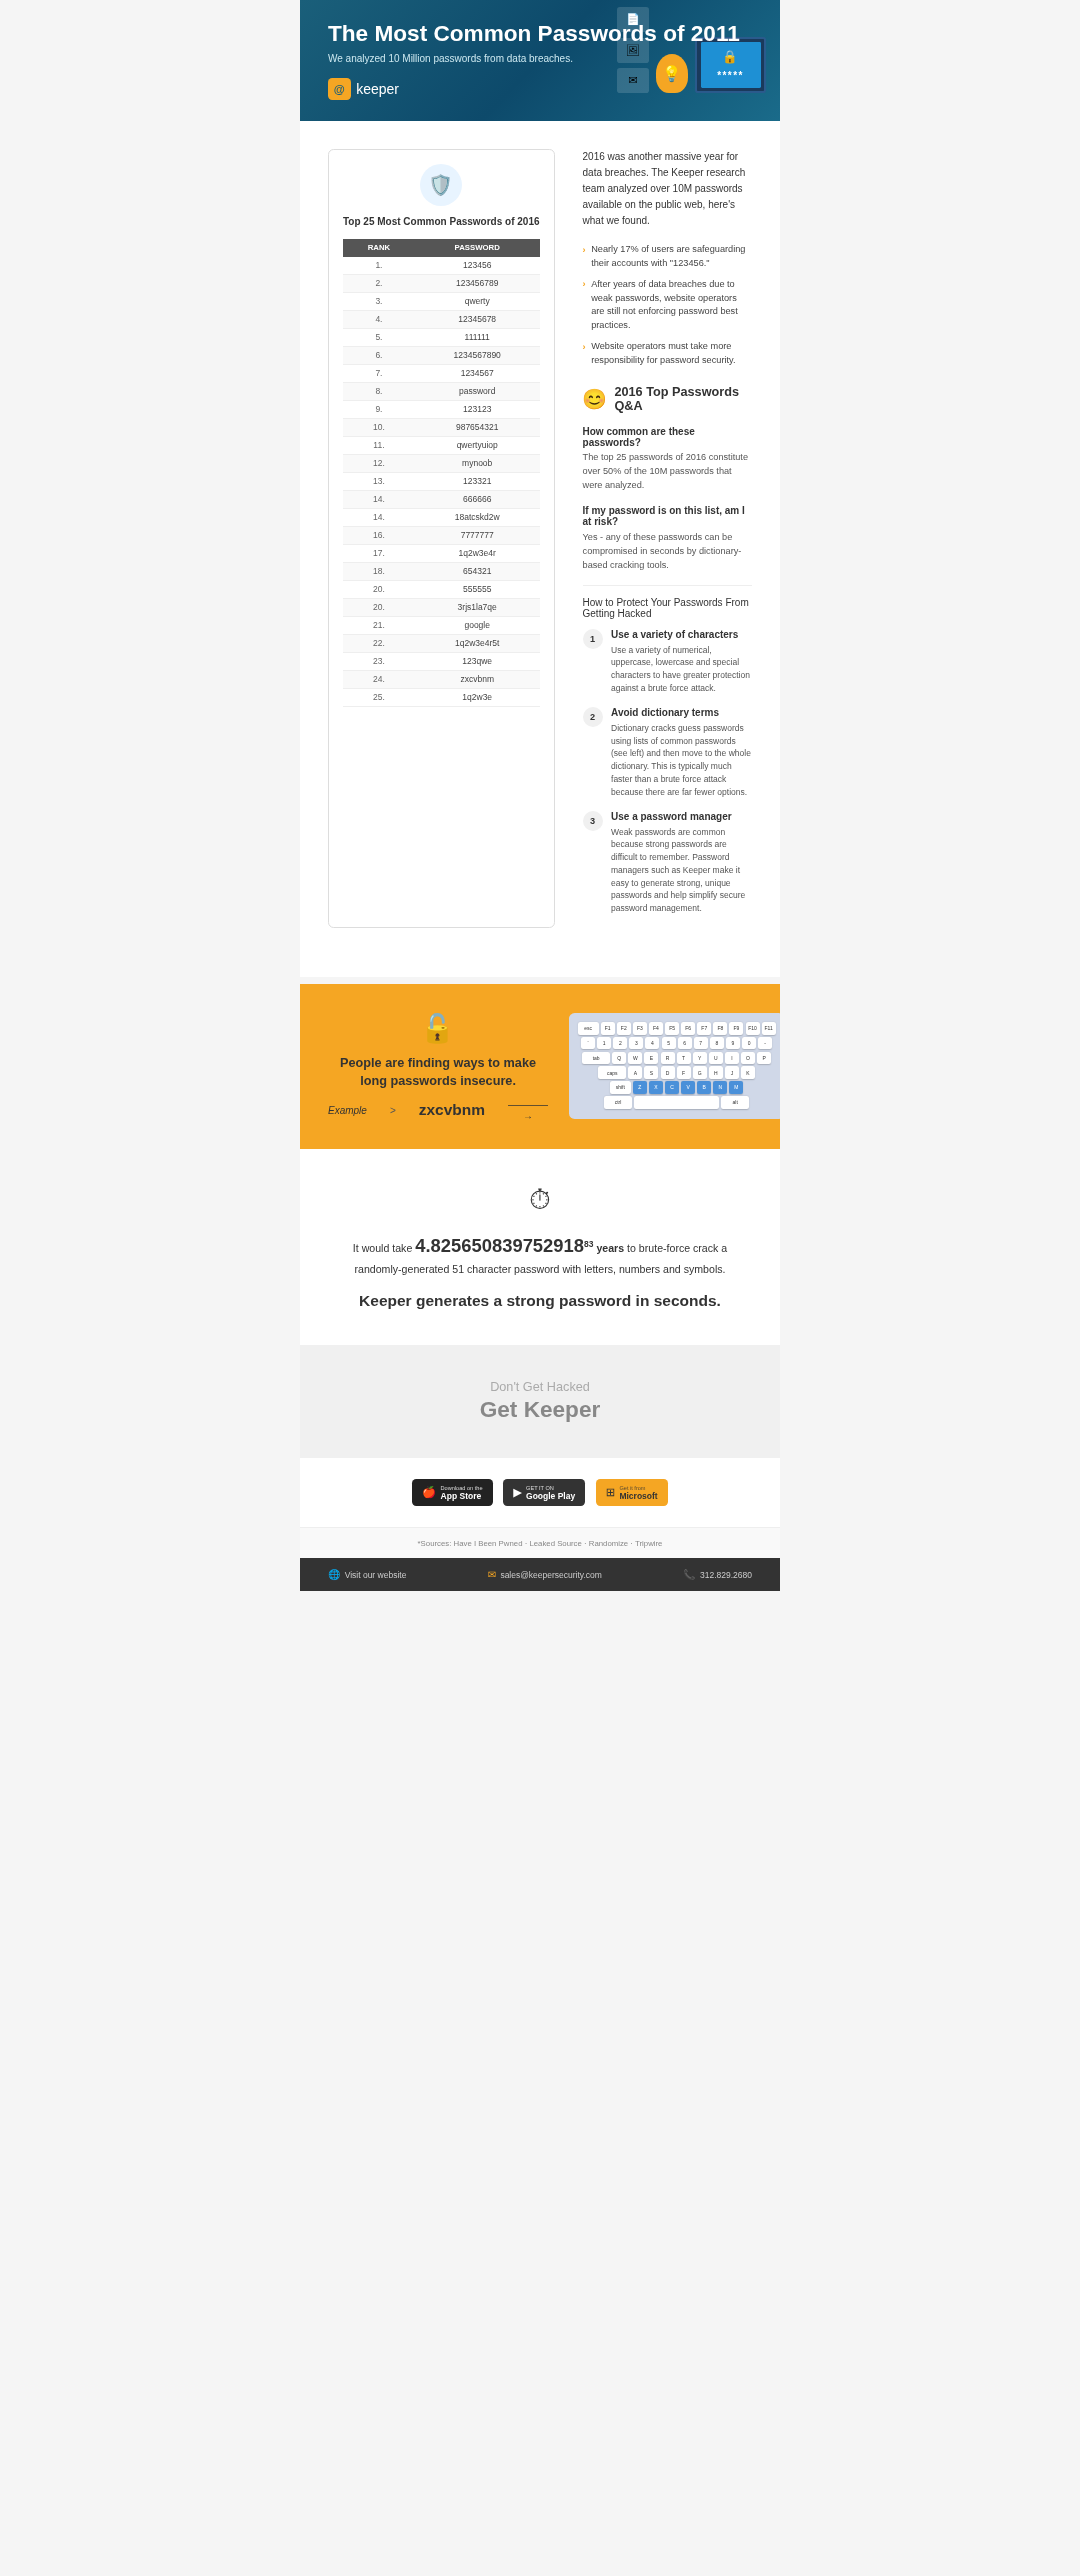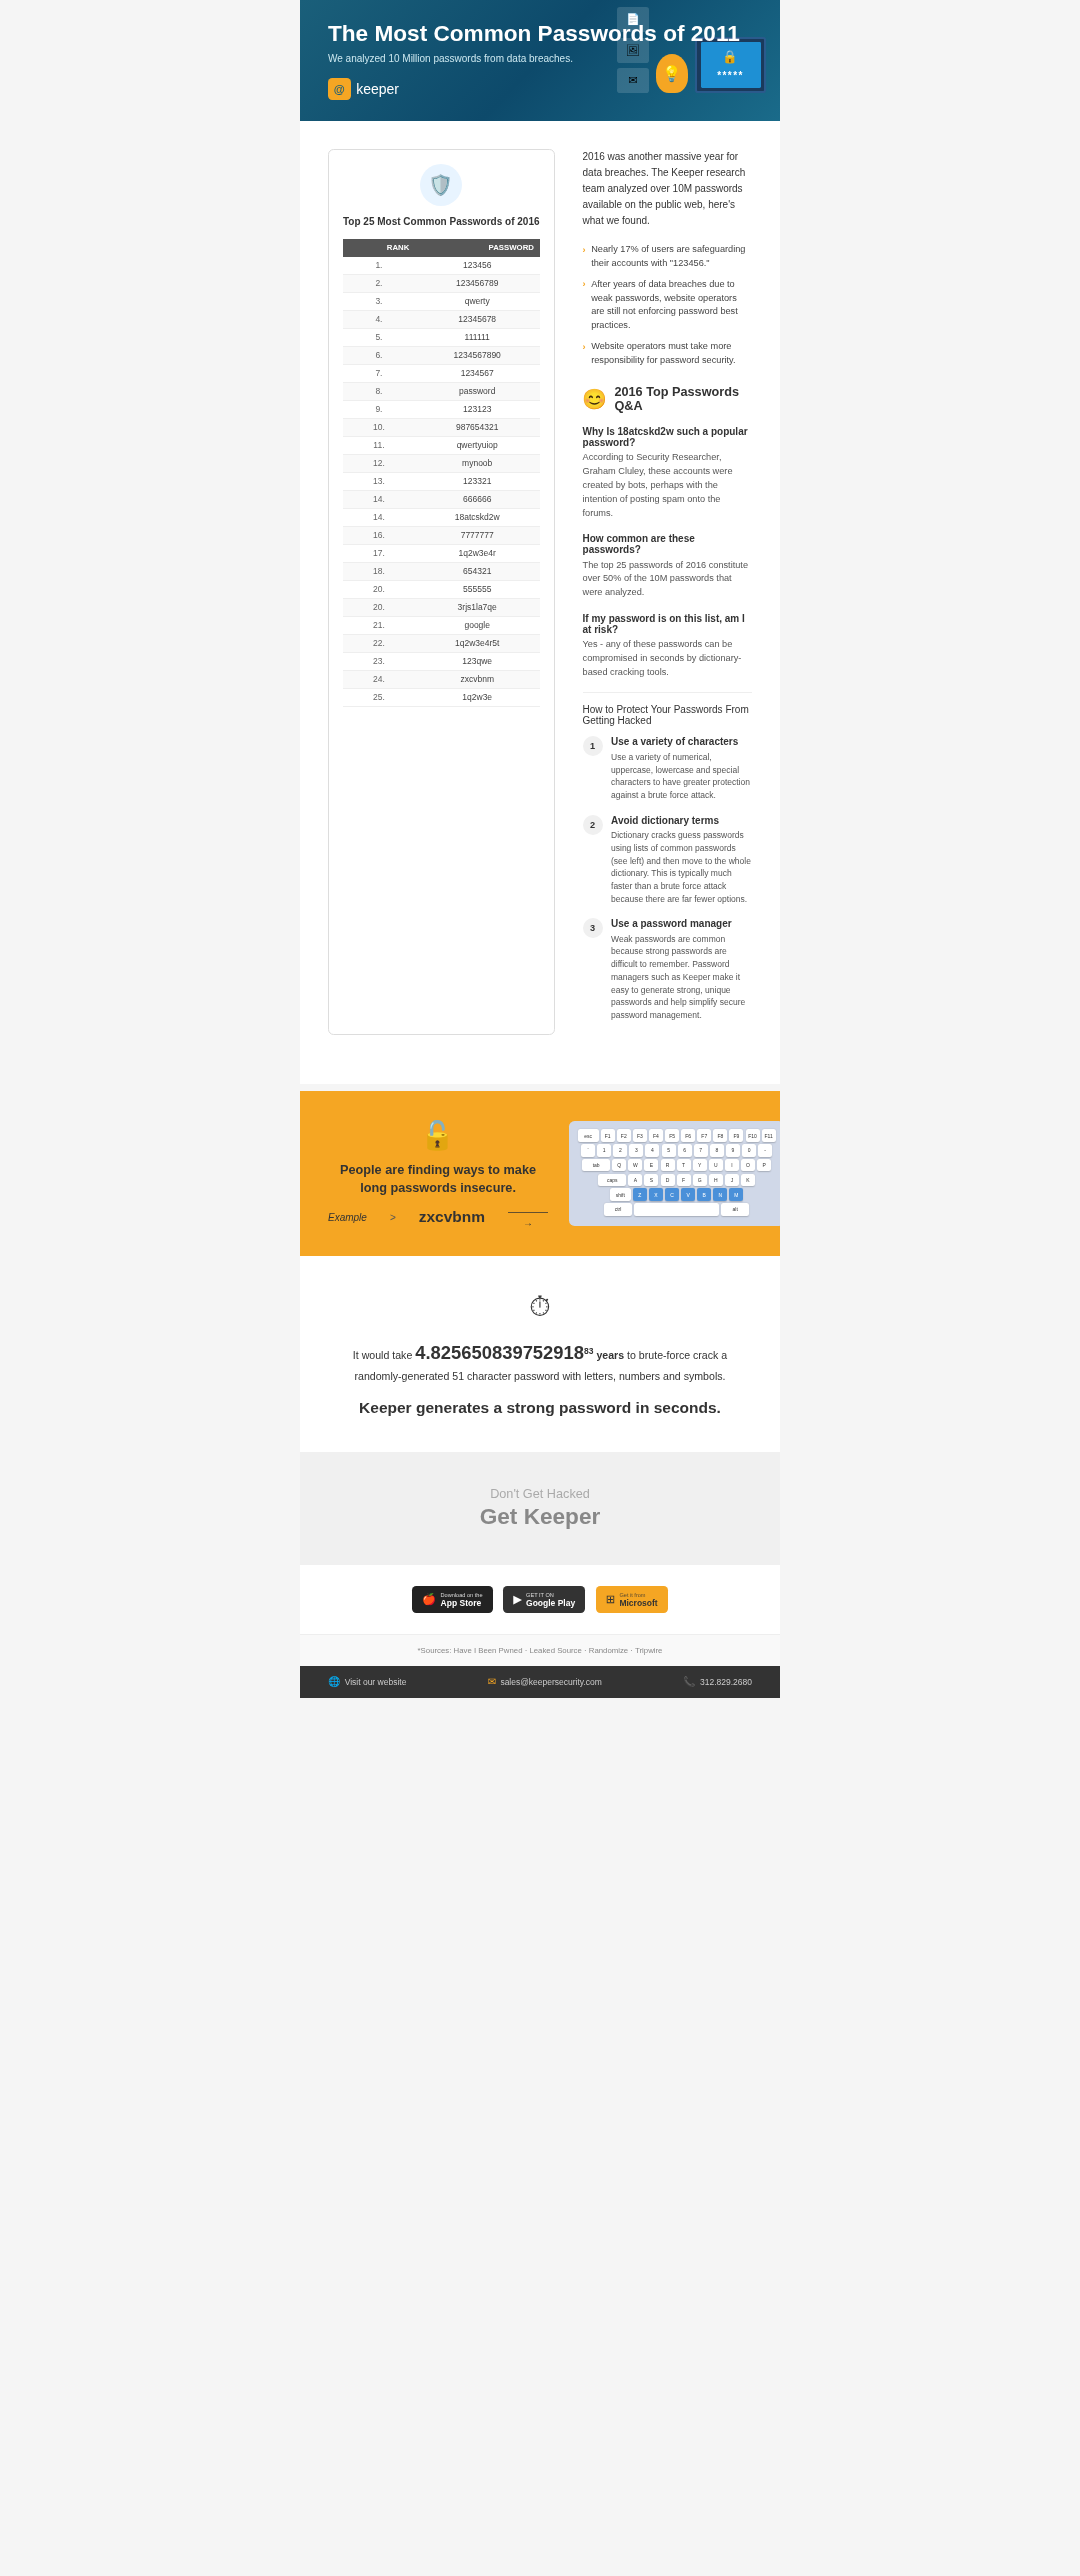--- a/index.html
+++ b/index.html
@@ -83,21 +83,21 @@
       width: 42px; height: 42px;
       background: #e8f4ff;
       border-radius: 50%;
       display: flex; align-items: center; justify-content: center;
       margin: 0 auto 8.5px;
       font-size: 20px;
     }
     .card-title { font-size: 10px; font-weight: bold; color: #333; margin-bottom: 10.6px; line-height: 1.4; }
     .password-table { width: 100%; border-collapse: collapse; font-size: 8.5px; }
     .password-table thead tr { background: #555; }
-    .password-table thead th { color: #fff; padding: 4.2px 5.6px; text-align: right; font-size: 7.8px; font-weight: bold; }
+    .password-table thead th { color: #fff; padding: 4.2px 5.6px; text-align: center; font-size: 7.8px; font-weight: bold; }
     .password-table tbody tr { border-bottom: 0.7px solid #eee; }
     .password-table tbody tr:nth-child(even) { background: #f9f9f9; }
     .password-table td { padding: 3.5px 5.6px; text-align: center; color: #444; }
     .password-table td:first-child { color: #666; }
 
     
     .right-content { flex: 1; }
     .intro-text { font-size: 10px; color: #333; line-height: 1.6; margin-bottom: 14px; font-weight: 500; }
     .bullet-list { list-style: none; margin-bottom: 17.6px; }
     .bullet-list li {
@@ -368,24 +368,20 @@
             <span>Website operators must take more responsibility for password security.</span>
           </li>
         </ul>
 
       <div class="qa-header">
         <span class="qa-icon">😊</span>
         <span class="qa-title">2016 Top Passwords Q&amp;A</span>
       </div>
       <div id="qa-items">
           <div class="qa-item">
-            <div class="qa-question">Why Is 18atcskd2w such a popular password?</div>
-            <div class="qa-answer">According to Security Researcher, Graham Cluley, these accounts were created by bots, perhaps with the intention of posting spam onto the forums.</div>
-          </div>
-          <div class="qa-item">
             <div class="qa-question">How common are these passwords?</div>
             <div class="qa-answer">The top 25 passwords of 2016 constitute over 50% of the 10M passwords that were analyzed.</div>
           </div>
           <div class="qa-item">
             <div class="qa-question">If my password is on this list, am I at risk?</div>
             <div class="qa-answer">Yes - any of these passwords can be compromised in seconds by dictionary-based cracking tools.</div>
           </div>
         </div>
 
       <div class="protect-title">How to Protect Your Passwords From Getting Hacked</div>

